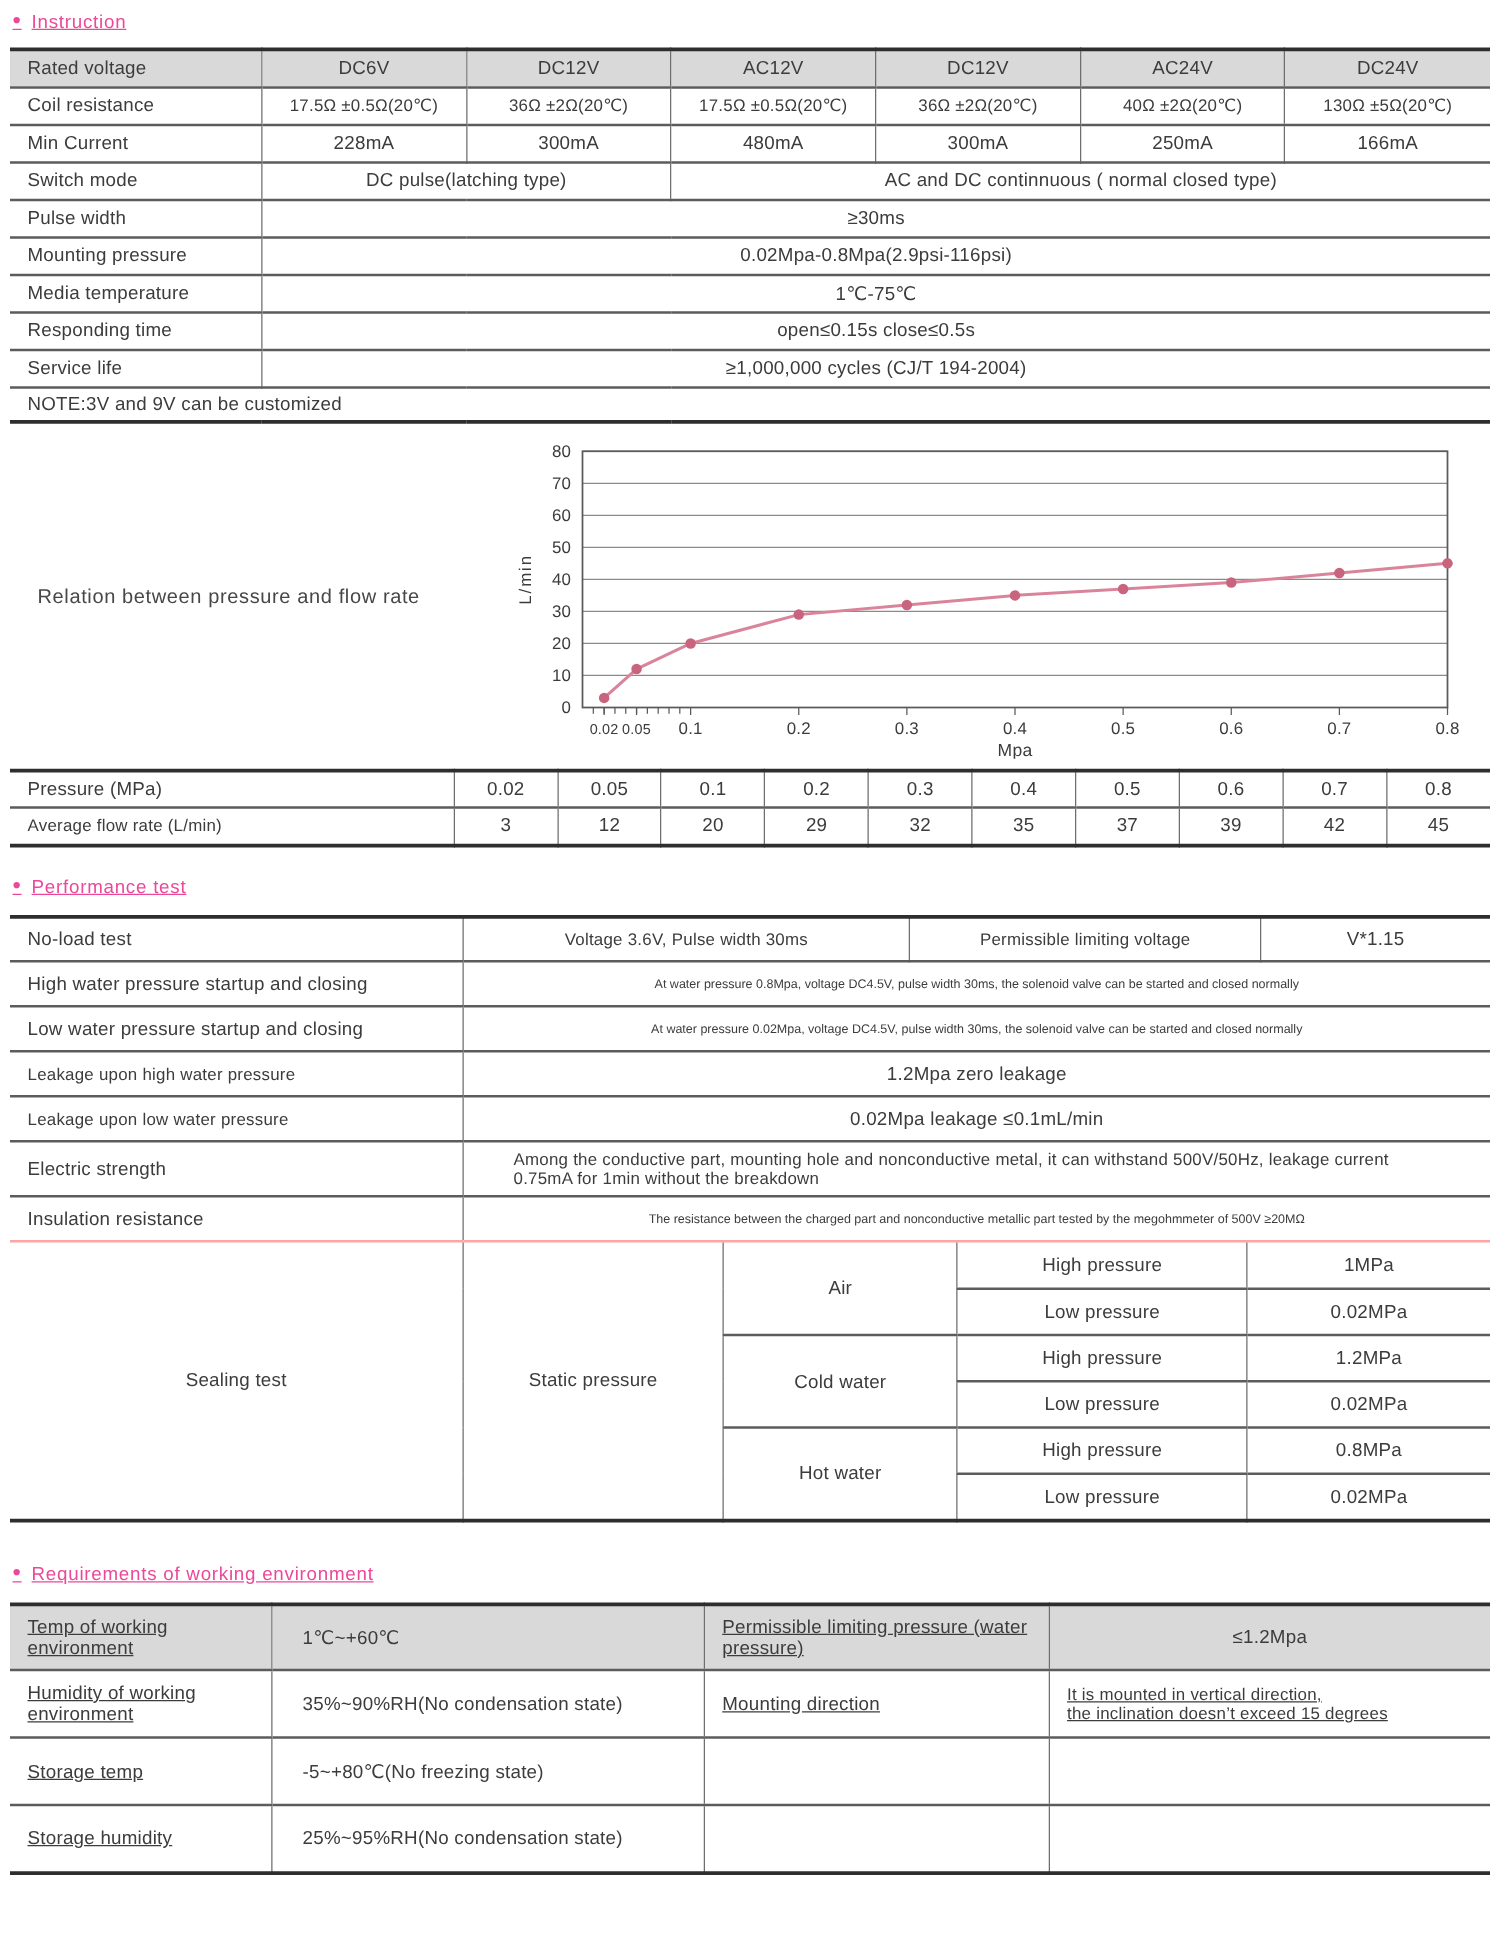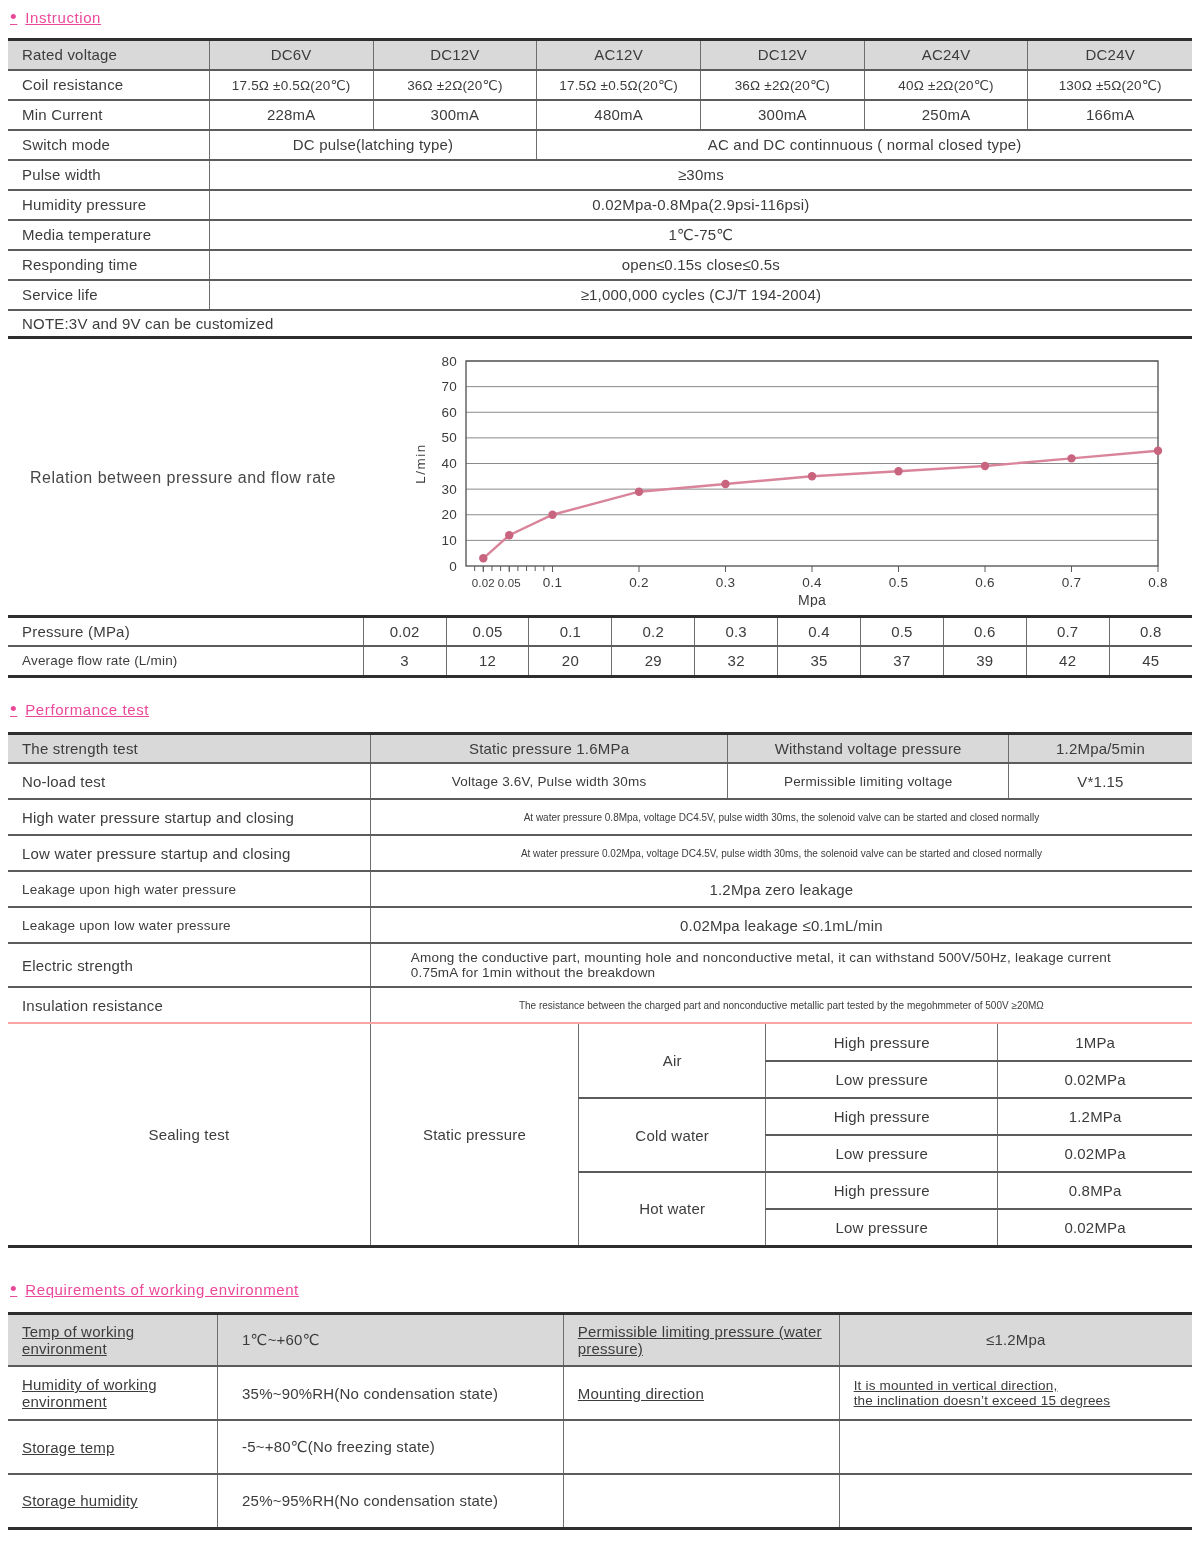--- a/index.html
+++ b/index.html
@@ -121,21 +121,21 @@
   <tr>
     <td class="lbl">Switch mode</td>
     <td colspan="2">DC pulse(latching type)</td>
     <td colspan="4">AC and DC continnuous ( normal closed type)</td>
   </tr>
   <tr>
     <td class="lbl">Pulse width</td>
     <td colspan="6">≥30ms</td>
   </tr>
   <tr>
-    <td class="lbl">Humidity pressure</td>
+    <td class="lbl">Mounting pressure</td>
     <td colspan="6">0.02Mpa-0.8Mpa(2.9psi-116psi)</td>
   </tr>
   <tr>
     <td class="lbl">Media temperature</td>
     <td colspan="6">1℃-75℃</td>
   </tr>
   <tr>
     <td class="lbl">Responding time</td>
     <td colspan="6">open≤0.15s  close≤0.5s</td>
   </tr>
@@ -264,26 +264,20 @@
 <div class="section-title gap-top-20">Performance test</div>
 
 <table class="spec perf-a gap-top-12">
   <colgroup>
     <col style="width:30.6%">
       <col style="width:30.2%">
       <col style="width:23.7%">
       <col style="width:15.5%">
   </colgroup>
   <tbody>
-      <tr class="hdr">
-    <td class="lbl">The strength test</td>
-    <td>Static pressure 1.6MPa</td>
-    <td>Withstand voltage pressure</td>
-    <td>1.2Mpa/5min</td>
-  </tr>
   <tr>
     <td class="lbl tall">No-load test</td>
     <td class="sm">Voltage 3.6V, Pulse width 30ms</td>
     <td class="sm">Permissible limiting voltage</td>
     <td>V*1.15</td>
   </tr>
   <tr>
     <td class="lbl tall">High water pressure startup and closing</td>
     <td colspan="3" class="xs">At water pressure 0.8Mpa, voltage DC4.5V, pulse width 30ms, the solenoid valve can be started and closed normally</td>
   </tr>

